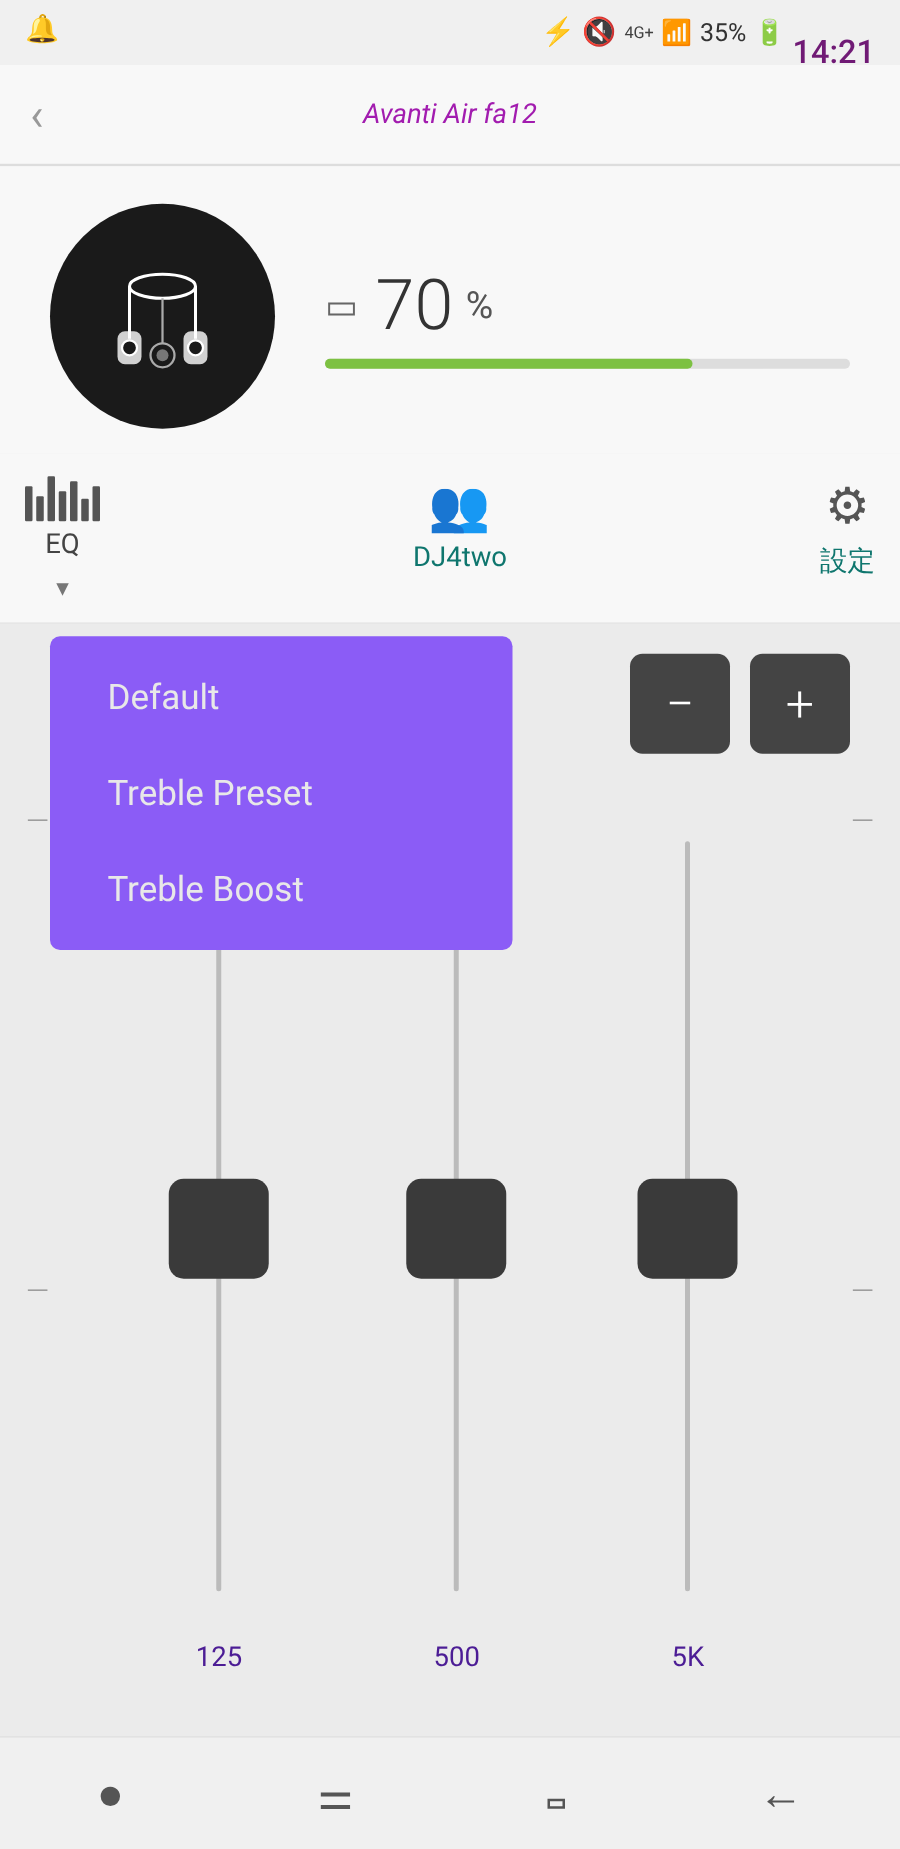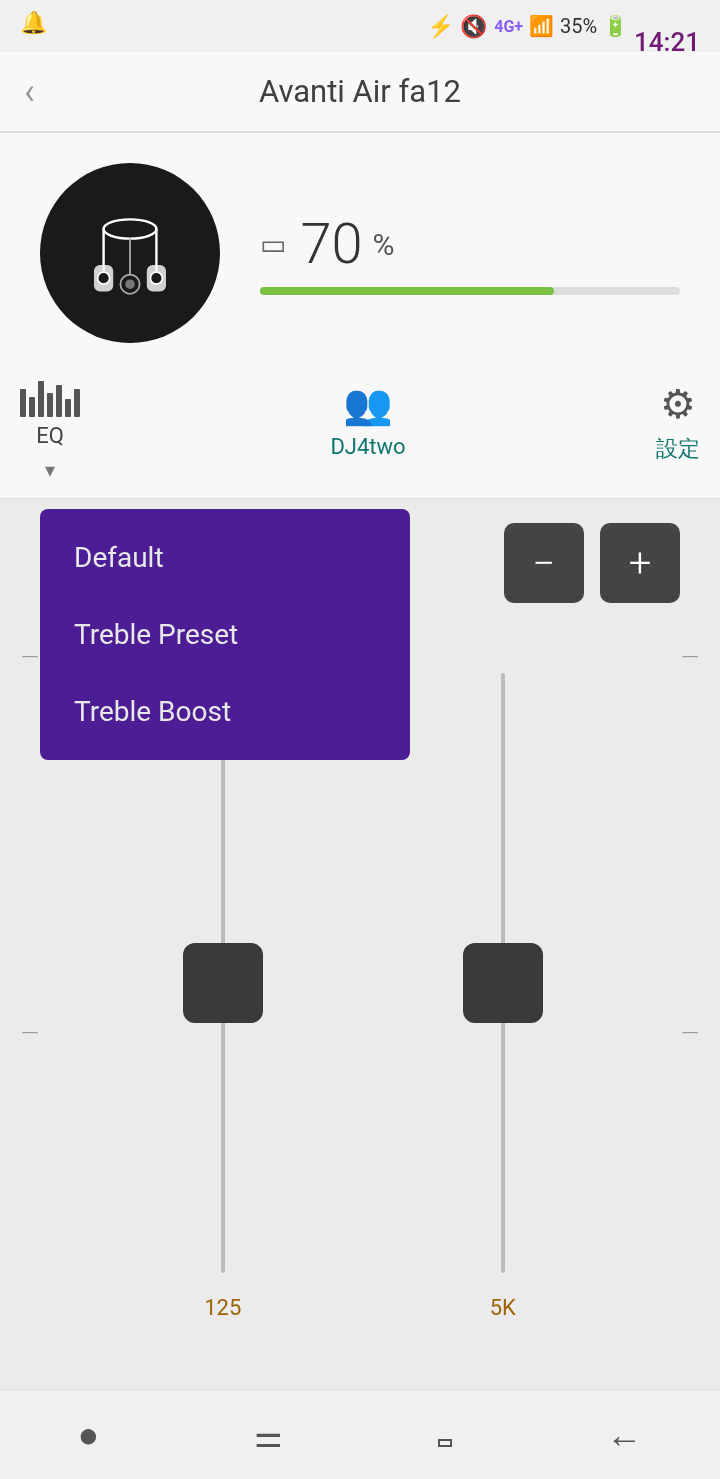--- a/index.html
+++ b/index.html
@@ -55,23 +55,24 @@
       border-bottom: 1px solid #ddd;
     }
     .header-back {
       position: absolute;
       left: 24px;
       font-size: 36px;
       color: #888;
       cursor: pointer;
     }
     .header-title {
-      font-size: 31px;
-      color: #404040;
+      font-size: 22px;
+      color: #a21caf;
       font-weight: 400;
+      font-style: italic;
     }
 
     
     .device-section {
       background: #f8f8f8;
       padding: 30px 40px 20px 40px;
       display: flex;
       align-items: center;
       gap: 40px;
     }
@@ -179,24 +180,24 @@
       color: white;
       font-weight: 300;
     }
 
     
     .dropdown-menu {
       position: absolute;
       top: 10px;
       left: 40px;
       width: 370px;
-      background: #4c1d95;
+      background: #8b5cf6;
       border-radius: 8px;
       z-index: 100;
-      padding: 10px 4px;
+      padding: 10px 16px;
     }
     .dropdown-item {
       padding: 22px 30px;
       font-size: 28px;
       color: #e8e8e8;
       cursor: pointer;
     }
 
     
     .eq-sliders-area {
@@ -251,22 +252,22 @@
       height: 80px;
       background: #3a3a3a;
       border-radius: 12px;
       position: absolute;
       left: 50%;
       transform: translateX(-50%);
       cursor: grab;
     }
     .slider-label {
       font-size: 22px;
-      color: #a16207;
-      margin-top: 6px;
+      color: #4c1d95;
+      margin-top: 25px;
     }
 
     
     .bottom-nav {
       position: fixed;
       bottom: 0;
       width: 720px;
       height: 90px;
       background: #f0f0f0;
       display: flex;
@@ -300,21 +301,21 @@
 <div class="status-bar">
   <div class="status-bar-left">
     <span style="font-size:22px;">🔔</span>
   </div>
   <div class="status-icons">
 
     <span style="font-size:22px;">⚡</span>
 
     <span style="font-size:22px; color:#333; font-weight:bold;">🔇</span>
 
-    <span style="font-size:16px; font-weight:bold; color:#8b5cf6;">4G+</span>
+    <span style="font-size:13px; font-weight:normal; color:#404040;">4G+</span>
 
     <span style="font-size:20px;">📶</span>
 
     <span style="font-size:20px; color:#333;">35%</span>
     <span style="font-size:20px;">🔋</span>
 
     <span class="status-time">14:21</span>
   </div>
 </div>
 
@@ -419,20 +420,26 @@
 
     <div class="eq-sliders-grid">
 
       <div class="eq-slider-col">
         <div class="slider-track">
           <div class="slider-thumb" style="top: 270px;"></div>
         </div>
         <span class="slider-label">125</span>
       </div>
 
+      <div class="eq-slider-col">
+        <div class="slider-track">
+          <div class="slider-thumb" style="top: 270px;"></div>
+        </div>
+        <span class="slider-label">500</span>
+      </div>
 
 
       <div class="eq-slider-col">
         <div class="slider-track">
           <div class="slider-thumb" style="top: 270px;"></div>
         </div>
         <span class="slider-label">5K</span>
       </div>
 
 

